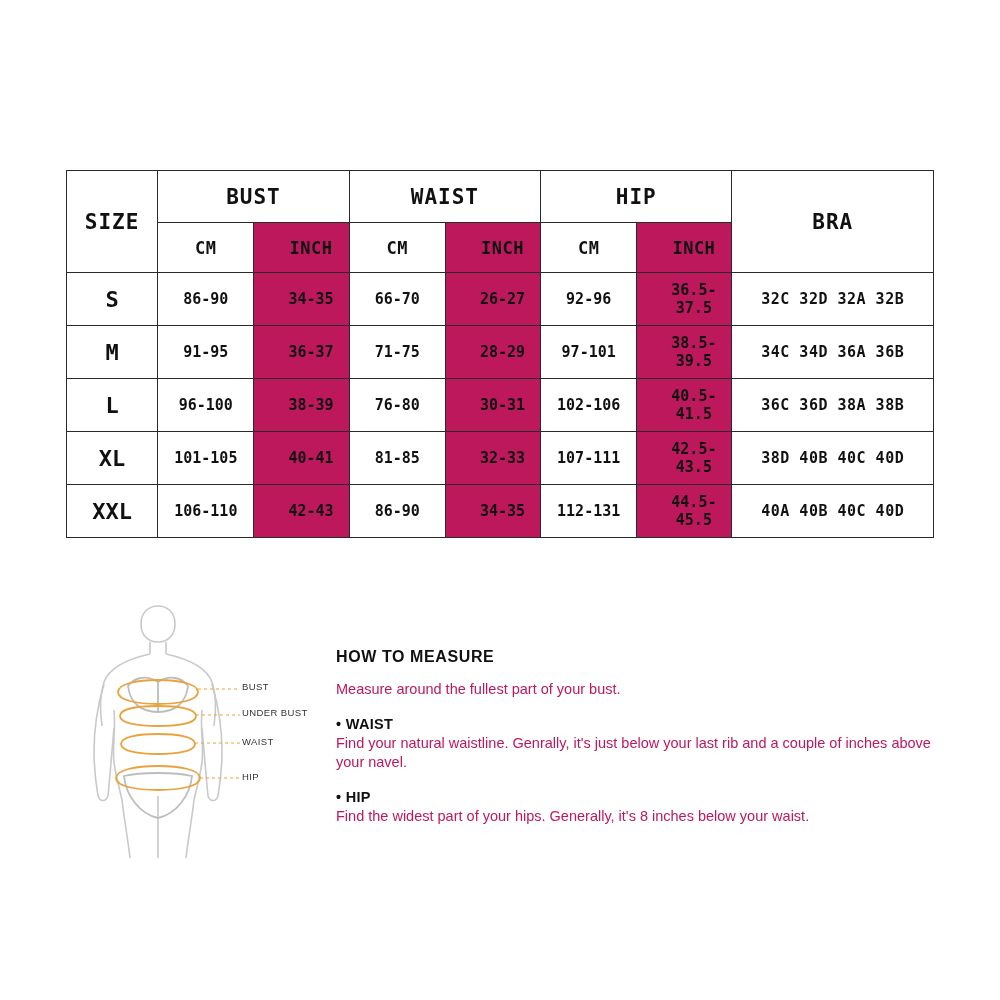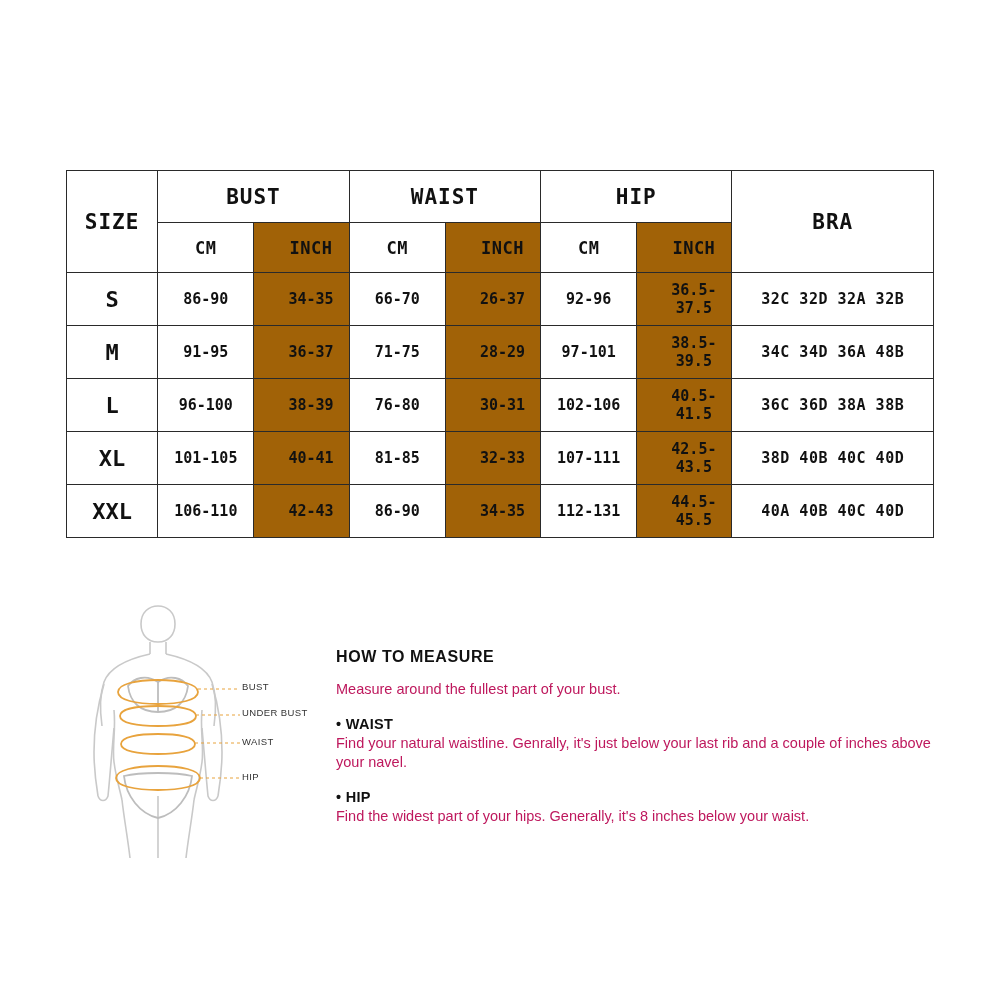--- a/index.html
+++ b/index.html
@@ -73,21 +73,21 @@
     font-weight: bold;
     height: 50px;
     letter-spacing: 0px;
   }
   td.bra {
     font-size: 15px;
     font-weight: bold;
     letter-spacing: 0.5px;
   }
   .shaded {
-    background: #a16207;
+    background: #be185d;
     padding-left: 20px;
   }
 
   
   col.c-size  { width: 91px; }
   col.c-cm    { width: 96px; }
   col.c-inch  { width: 95px; }
   col.c-bra   { width: 201px; }
 
   
@@ -161,34 +161,34 @@
         <th class="hdr-sub">CM</th>
         <th class="hdr-sub shaded">INCH</th>
       </tr>
     </thead>
     <tbody>
       <tr>
         <td class="size-cell">S</td>
         <td class="val">86-90</td>
         <td class="val shaded">34-35</td>
         <td class="val">66-70</td>
-        <td class="val shaded">26-37</td>
+        <td class="val shaded">26-27</td>
         <td class="val">92-96</td>
         <td class="val shaded">36.5-37.5</td>
         <td class="val bra">32C 32D 32A 32B</td>
       </tr>
       <tr>
         <td class="size-cell">M</td>
         <td class="val">91-95</td>
         <td class="val shaded">36-37</td>
         <td class="val">71-75</td>
         <td class="val shaded">28-29</td>
         <td class="val">97-101</td>
         <td class="val shaded">38.5-39.5</td>
-        <td class="val bra">34C 34D 36A 48B</td>
+        <td class="val bra">34C 34D 36A 36B</td>
       </tr>
       <tr>
         <td class="size-cell">L</td>
         <td class="val">96-100</td>
         <td class="val shaded">38-39</td>
         <td class="val">76-80</td>
         <td class="val shaded">30-31</td>
         <td class="val">102-106</td>
         <td class="val shaded">40.5-41.5</td>
         <td class="val bra">36C 36D 38A 38B</td>

